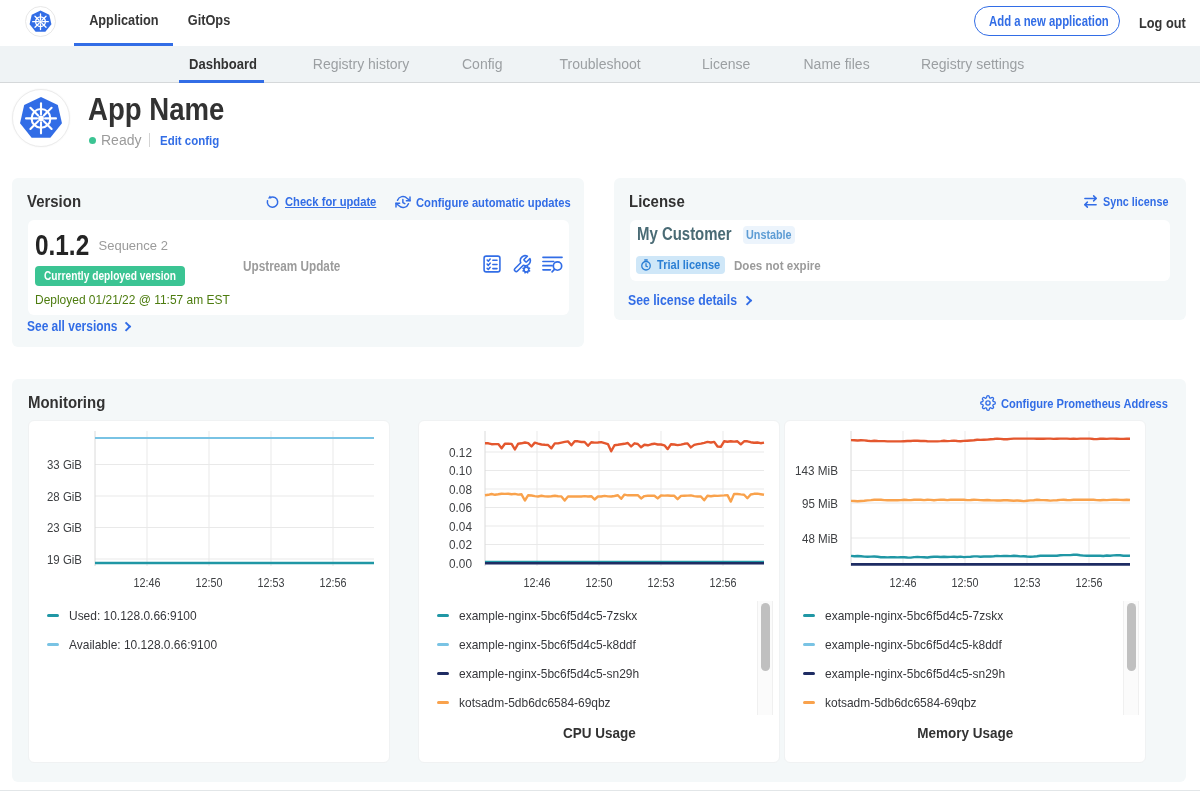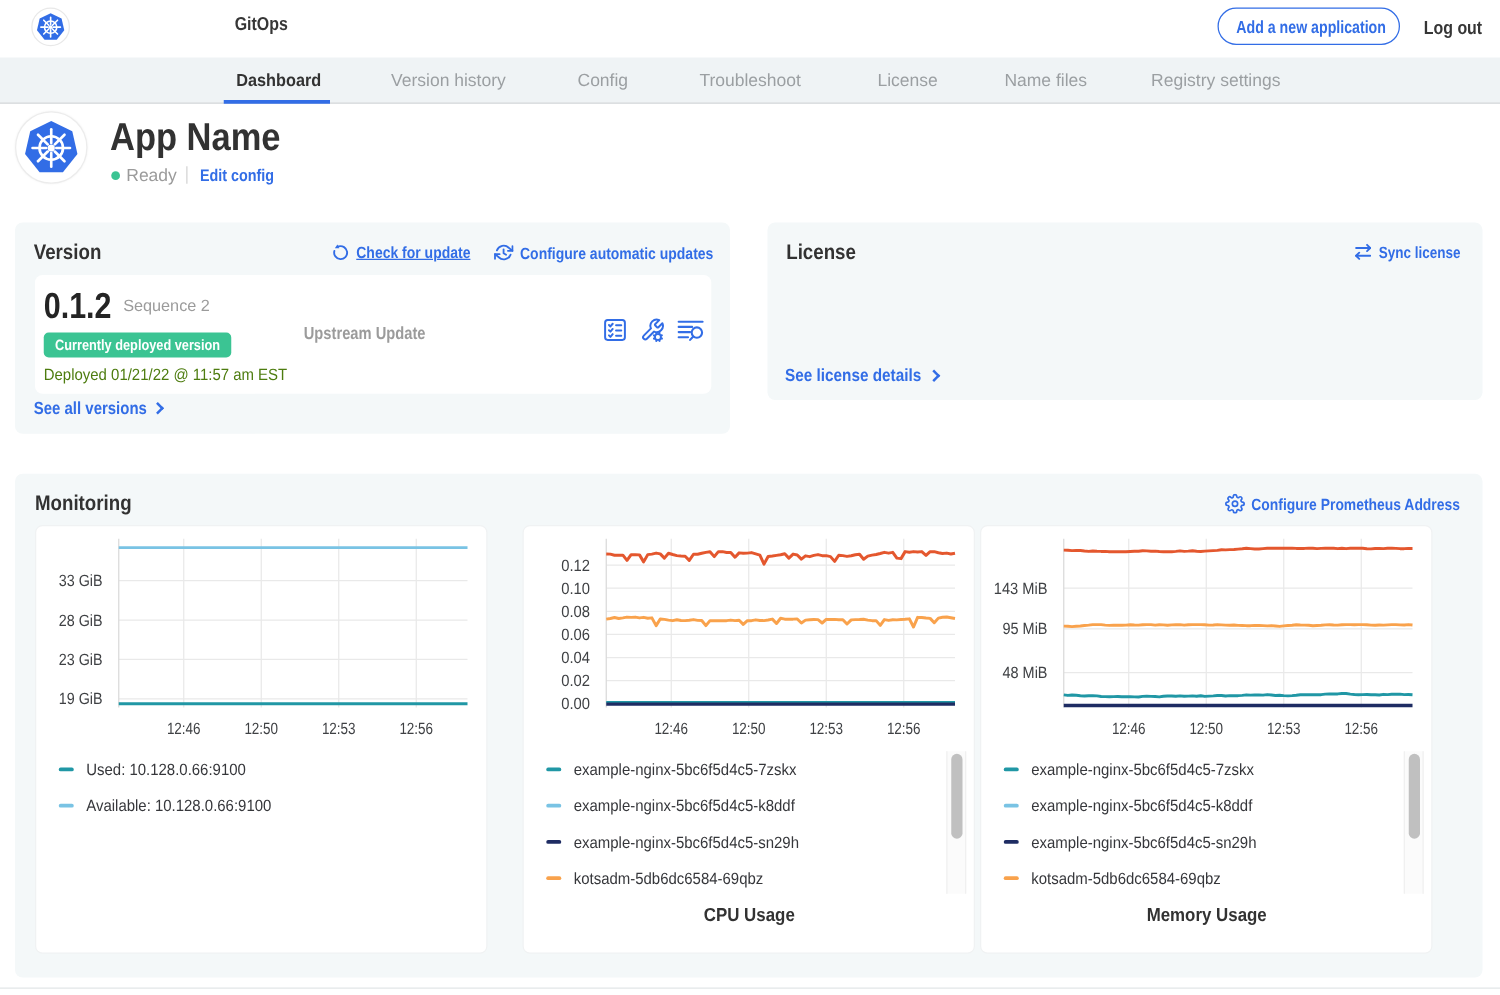--- a/index.html
+++ b/index.html
@@ -71,28 +71,29 @@
             <line x1="14.1" y1="12.7" x2="19.8" y2="12.7"></line>
             <line x1="13.48" y1="14.18" x2="17.52" y2="18.22"></line>
             <line x1="12" y1="14.8" x2="12" y2="20.5"></line>
             <line x1="10.52" y1="14.18" x2="6.48" y2="18.22"></line>
             <line x1="9.9" y1="12.7" x2="4.2" y2="12.7"></line>
             <line x1="10.52" y1="11.22" x2="6.48" y2="7.18"></line>
           </g>
           <circle cx="12" cy="12.7" r="1.5" fill="#fff"></circle>
         </svg>
       </div>
+    <div class="navtab active" style="left:74px; width:99px;"><span class="sxc" style="transform:scaleX(.85);">Application</span></div>
     <div class="navtab" style="left:173px; width:72px;"><span class="sxc" style="transform:scaleX(.85);">GitOps</span></div>
     <div class="addbtn"><span class="sxc" style="transform:scaleX(.81);">Add a new application</span></div>
     <div class="logout"><span class="sxl" style="transform:scaleX(.85);">Log out</span></div>
   </div>
 
   <div class="subnav">
     <div class="subitem active" style="left:188.8px;text-align:center;"><span class="sxl" style="transform:scaleX(.93);">Dashboard</span><div style="position:absolute; left:-9.5px; bottom:0; width:85px; height:3px; background:#326de6;"></div></div>
-    <div class="subitem" style="left:312.8px;">Version history</div>
+    <div class="subitem" style="left:312.8px;">Registry history</div>
     <div class="subitem" style="left:462px;">Config</div>
     <div class="subitem" style="left:559.5px;">Troubleshoot</div>
     <div class="subitem" style="left:702px;">License</div>
     <div class="subitem" style="left:803.5px;">Name files</div>
     <div class="subitem" style="left:920.9px;">Registry settings</div>
   </div>
 
   <div class="appicon">
       <svg width="48" height="48" viewBox="0 0 24 25">
         <polygon points="12,1.5 20.76,5.72 22.92,15.19 16.86,22.79 7.14,22.79 1.08,15.19 3.24,5.72" fill="#326de6"></polygon>
@@ -186,20 +187,37 @@
     <h2 class="abs" style="left:15px; top:14px;"><span class="sxl" style="transform:scaleX(.88);">License</span></h2>
     <span class="hlink abs" style="left:469px; top:16px;">
         <svg width="15" height="15" viewBox="0 0 24 24" fill="none" stroke="#326de6" stroke-width="2.4" stroke-linecap="round" stroke-linejoin="round">
           <path d="M17 3l4 4-4 4"></path>
           <path d="M3 7h18"></path>
           <path d="M7 21l-4-4 4-4"></path>
           <path d="M21 17H3"></path>
         </svg>
         <span class="sxl" style="transform:scaleX(.83);">Sync license</span>
       </span>
+    <div class="panel" style="left:16px; top:42px; width:540px; height:61px;">
+      <div class="abs" style="left:7px; top:4px; display:flex; align-items:center;">
+        <span class="sxl" style="font-size:18px; font-weight:bold; color:#4a6b75; transform:scaleX(.83); margin-right:-19px;">My Customer</span>
+        <span class="badge-chan" style="margin-left:11px;"><span class="sxl" style="transform:scaleX(.9); margin-right:-5px;">Unstable</span></span>
+      </div>
+      <div class="abs" style="left:6px; top:36px; display:flex; align-items:center;">
+        <span class="badge-trial">
+            <svg width="12" height="12" viewBox="0 0 24 24" fill="none" stroke="#2b7fd4" stroke-width="2.6" stroke-linecap="round" style="margin-right:5px;">
+              <circle cx="12" cy="13.5" r="8.5"></circle>
+              <path d="M12 9.5v4.5l2.8 1.6"></path>
+              <line x1="9.5" y1="2" x2="14.5" y2="2"></line>
+            </svg>
+            <span class="sxl" style="transform:scaleX(.92); margin-right:-6px;">Trial license</span>
+          </span>
+        <span style="font-size:13px; font-weight:bold; color:#9b9b9b; margin-left:9px;"><span class="sxl" style="transform:scaleX(.89);">Does not expire</span></span>
+      </div>
+    </div>
     <a class="link abs" style="left:14px; top:114px;">
         <span class="sxl" style="transform:scaleX(.875);">See license details</span>
         <span class="chev" style="margin-left:-9px;"></span>
       </a>
   </div>
 
   <div class="card" style="left:12px; top:379px; width:1174px; height:403px;">
     <h2 class="abs" style="left:16px; top:14px; font-size:17px;"><span class="sxl" style="transform:scaleX(.88);">Monitoring</span></h2>
     <span class="hlink abs" style="left:968px; top:16px;">
         <svg width="16" height="16" viewBox="0 0 24 24" fill="none" stroke="#326de6" stroke-width="2" stroke-linecap="round" stroke-linejoin="round">

